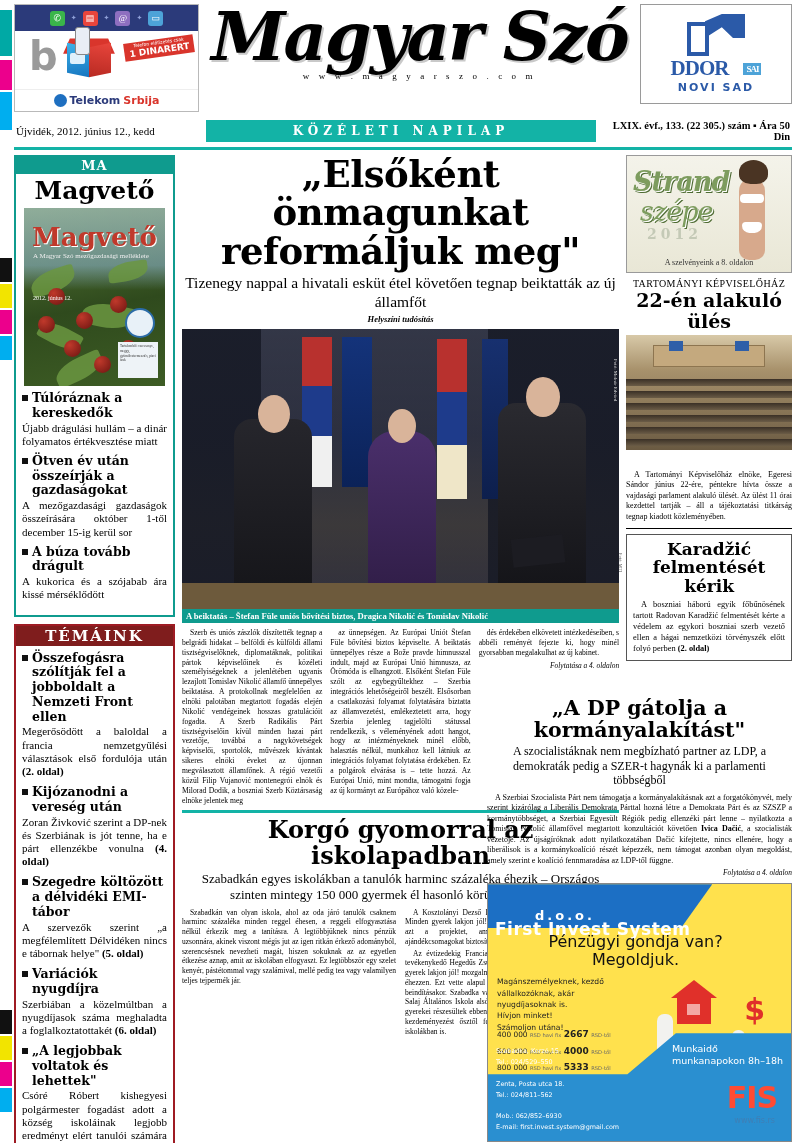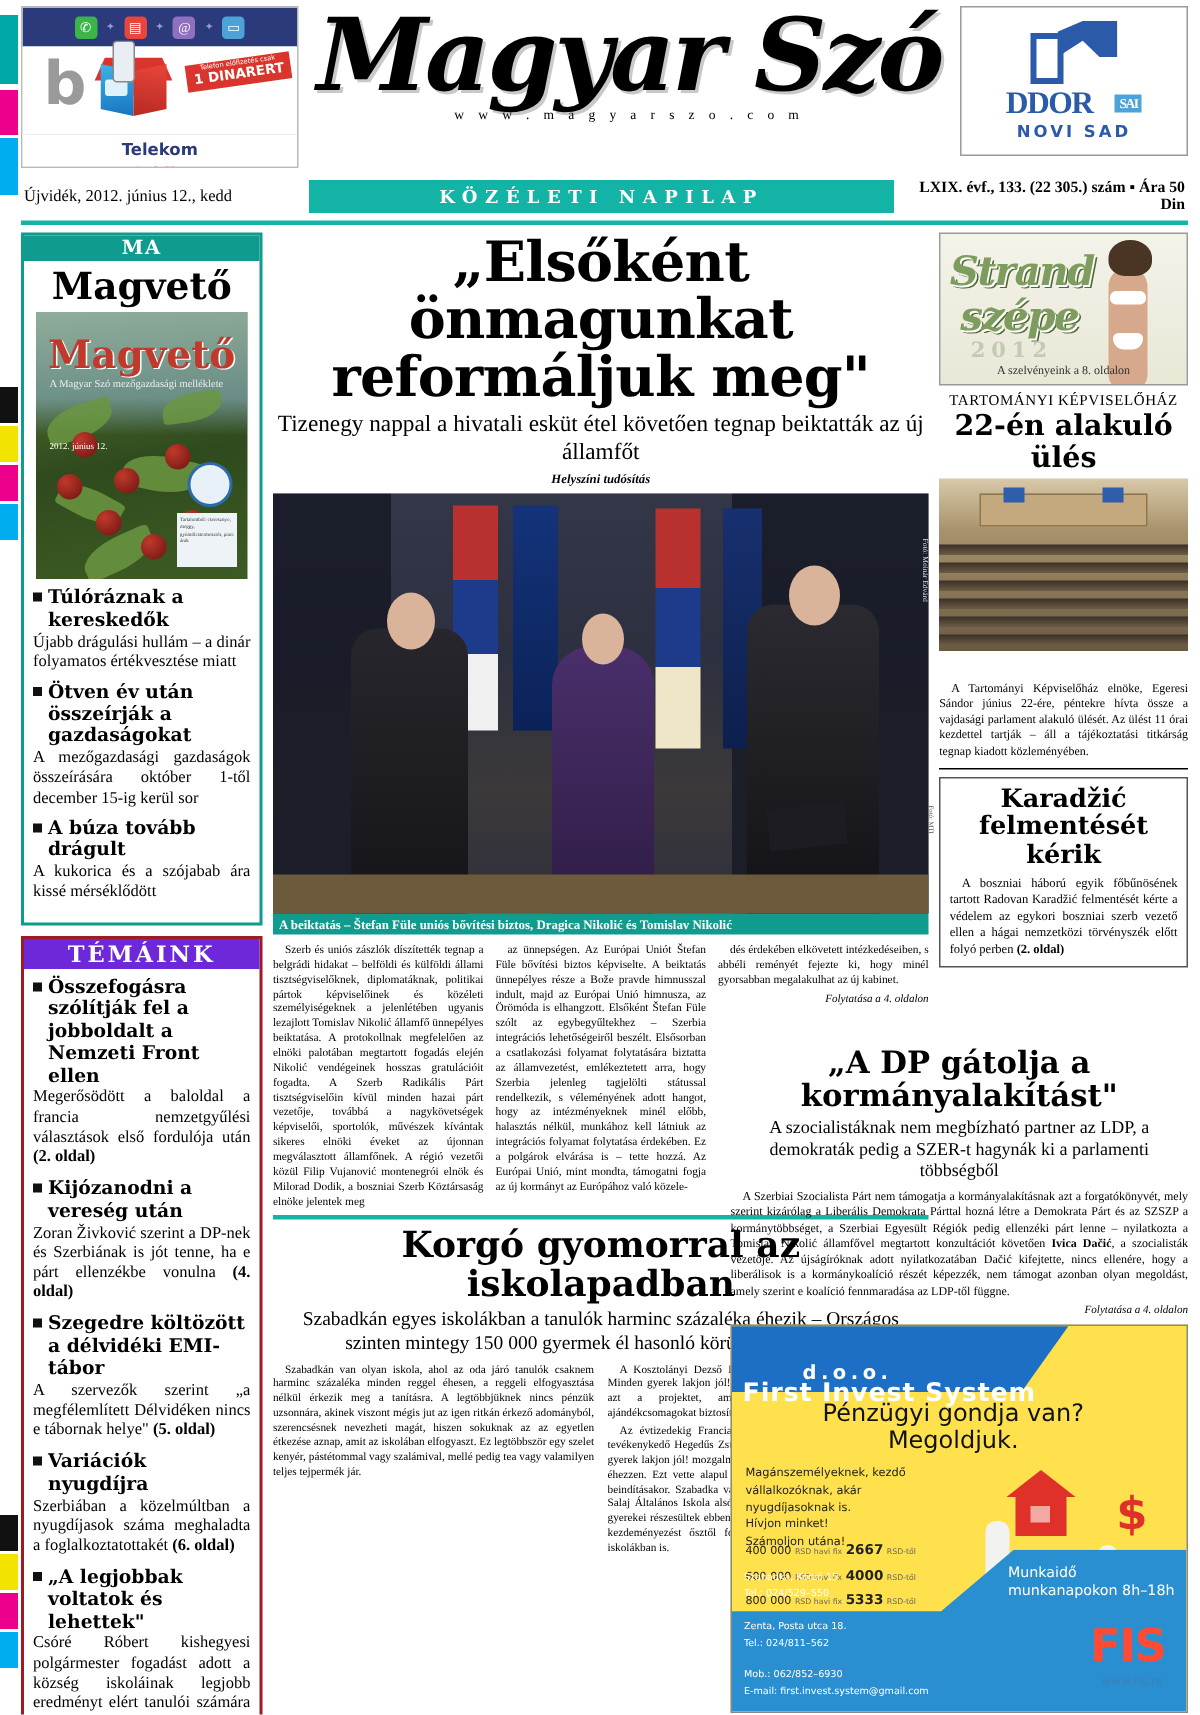--- a/index.html
+++ b/index.html
@@ -39,21 +39,21 @@
                  background:#d9352c; transform:skewY(0deg) perspective(20px) rotateX(22deg); }
   .tk-cube .tv { position:absolute; left:3px; top:14px; width:15px; height:11px;
                  background:#dff1fb; border-radius:2px; }
   .tk-phone { position:absolute; left:60px; top:-4px; width:15px; height:28px;
               background:#e9eef5; border:1px solid #888; border-radius:3px; }
   .tk-ribbon { position:absolute; right:4px; top:8px; background:#d9352c; color:#fff;
                font-family:"DejaVu Sans", sans-serif; font-weight:bold; font-size:9px;
                padding:2px 5px; transform:rotate(-8deg); text-align:center; line-height:1.05; }
   .tk-ribbon small { display:block; font-size:4.5px; font-weight:normal; }
   .tk-foot { height:22px; background:#fff; display:flex; align-items:center;
-             gap:3px; border-top:1px solid #eee;flex-direction:column; }
+             justify-content:center; gap:3px; border-top:1px solid #eee; }
   .tk-foot .swirl { width:13px; height:13px; border-radius:50%; background:#1e6fc0; }
   .tk-foot .t1 { font-family:"DejaVu Sans", sans-serif; font-size:11px; font-weight:bold; color:#2b3a7a; }
   .tk-foot .t2 { font-family:"DejaVu Sans", sans-serif; font-size:11px; font-weight:bold; color:#d9352c; }
 
   .masthead { flex:1; text-align:center; padding-top:2px; }
   .masthead h1 { font-family:"DejaVu Serif", serif; font-weight:bold; font-size:67px;
                  letter-spacing:-2px; line-height:0.92; text-shadow:2px 2px 0 #c9c9c9;
                  font-style:italic; }
   .masthead .web { font-family:"Liberation Serif", serif; font-size:9px; letter-spacing:3.6px;
                    margin-top:3px; }
@@ -111,21 +111,21 @@
                          background:#eef3f7; font-size:3.4px; color:#333; padding:2px; line-height:1.4; }
   .sb-items { padding:5px 6px 7px 6px;border-radius:32px; }
   .sb-item { margin-bottom:6px; }
   .sb-item .h { font-family:"DejaVu Serif", serif; font-weight:bold; font-size:12.5px;
                 line-height:1.18; text-indent:-10px; padding-left:10px; }
   .sq { display:inline-block; width:6px; height:6px; background:#111; margin-right:4px;
         vertical-align:1px; }
   .sb-item .d { font-size:11px; line-height:1.2; text-align:justify; margin-top:1px; }
 
   .tem-box { border:2px solid #9e1b23; margin-top:7px; }
-  .tem-hd { background:#6d28d9; color:#fff; text-align:center; font-family:"DejaVu Serif", serif;
+  .tem-hd { background:#7f1d1d; color:#fff; text-align:center; font-family:"DejaVu Serif", serif;
             font-weight:bold; font-size:15px; letter-spacing:2px; padding:1px 0; }
   .tem-items { padding:5px 6px 6px 6px; }
   .tem-item { margin-bottom:7px; }
   .tem-item .h { font-family:"DejaVu Serif", serif; font-weight:bold; font-size:12.5px;
                  line-height:1.18; text-indent:-10px; padding-left:10px; }
   .tem-item .d { font-size:11px; line-height:1.2; text-align:justify; margin-top:1px; }
   .tem-item .d b { font-weight:bold; }
 
   
   .lead-h1 { text-align:center; font-family:"DejaVu Serif", serif; font-weight:bold;
@@ -151,27 +151,27 @@
 
   .rule-teal2 { height:3px; background:#13b3a6; margin:5px 0 4px 0; }
   .sec-h1 { text-align:center; font-family:"DejaVu Serif", serif; font-weight:bold;
             font-size:24px; line-height:1.06; }
   .sec-h2 { text-align:center; font-size:13px; line-height:1.2; margin-top:3px; }
   .body2 { display:flex; gap:9px; margin-top:5px; }
   .body2 .bc { flex:1; font-size:7.5px; line-height:1.30; text-align:justify; }
   .body2 .bc p { text-indent:8px; margin-bottom:2px; }
 
   
-  .strand { border:1px solid #9a9a9a; height:102px; position:relative; overflow:hidden;
+  .strand { border:1px solid #9a9a9a; height:118px; position:relative; overflow:hidden;
             background:linear-gradient(180deg,#f4f3ea,#e9e7d6); }
   .strand .s1 { position:absolute; left:6px; top:10px; font-family:"DejaVu Serif", serif;
                 font-weight:bold; font-size:27px; color:#7d9c5e; letter-spacing:-1px;
                 text-shadow:1px 1px 0 #fff, 2px 2px 0 #4e6b33; font-style:italic; }
   .strand .s2 { position:absolute; left:13px; top:40px; font-family:"DejaVu Serif", serif;
-                font-weight:bold; font-size:27px; color:#7d9c5e; letter-spacing:-1px;
+                font-weight:normal; font-size:27px; color:#7d9c5e; letter-spacing:-1px;
                 text-shadow:1px 1px 0 #fff, 2px 2px 0 #4e6b33; font-style:italic; }
   .strand .s3 { position:absolute; left:20px; top:70px; font-family:"DejaVu Serif", serif;
                 font-weight:bold; font-size:14px; color:#c4c9b6; letter-spacing:4px; }
   .strand .s4 { position:absolute; left:0; right:0; bottom:5px; text-align:center;
                 font-size:8px; color:#333; }
   .strand .model { position:absolute; right:6px; top:4px; width:58px; height:105px; }
   .strand .mbody { position:absolute; left:12px; top:18px; width:26px; height:82px;
                    background:#d7a98c; border-radius:13px 13px 10px 10px; }
   .strand .mhead { position:absolute; left:16px; top:3px; width:19px; height:22px;
                    background:#d7a98c; border-radius:50%; }

